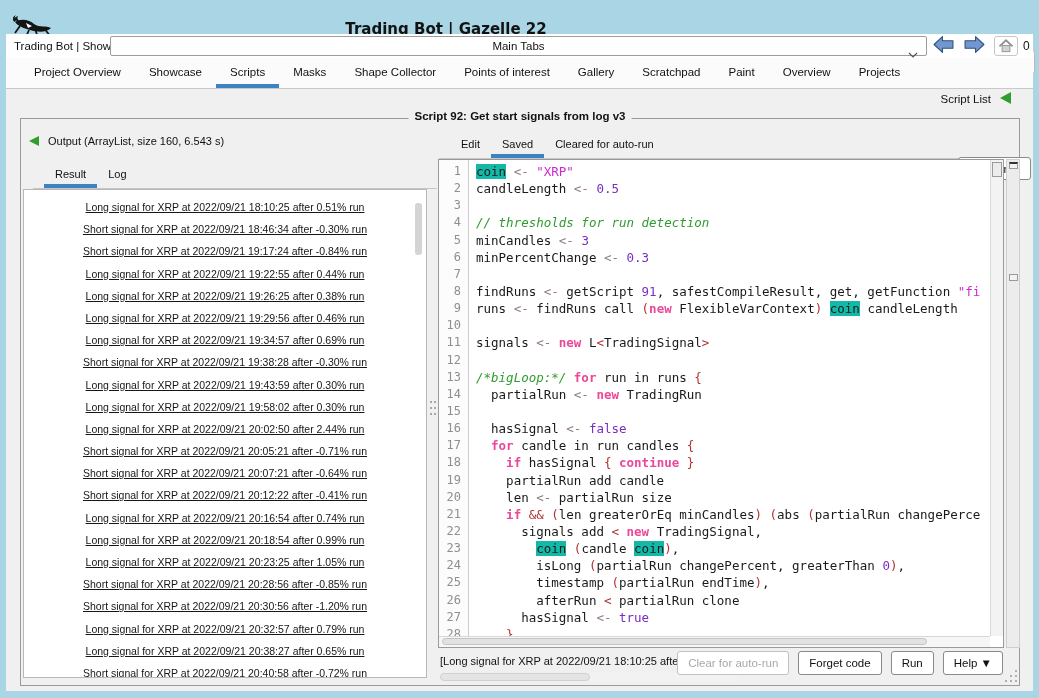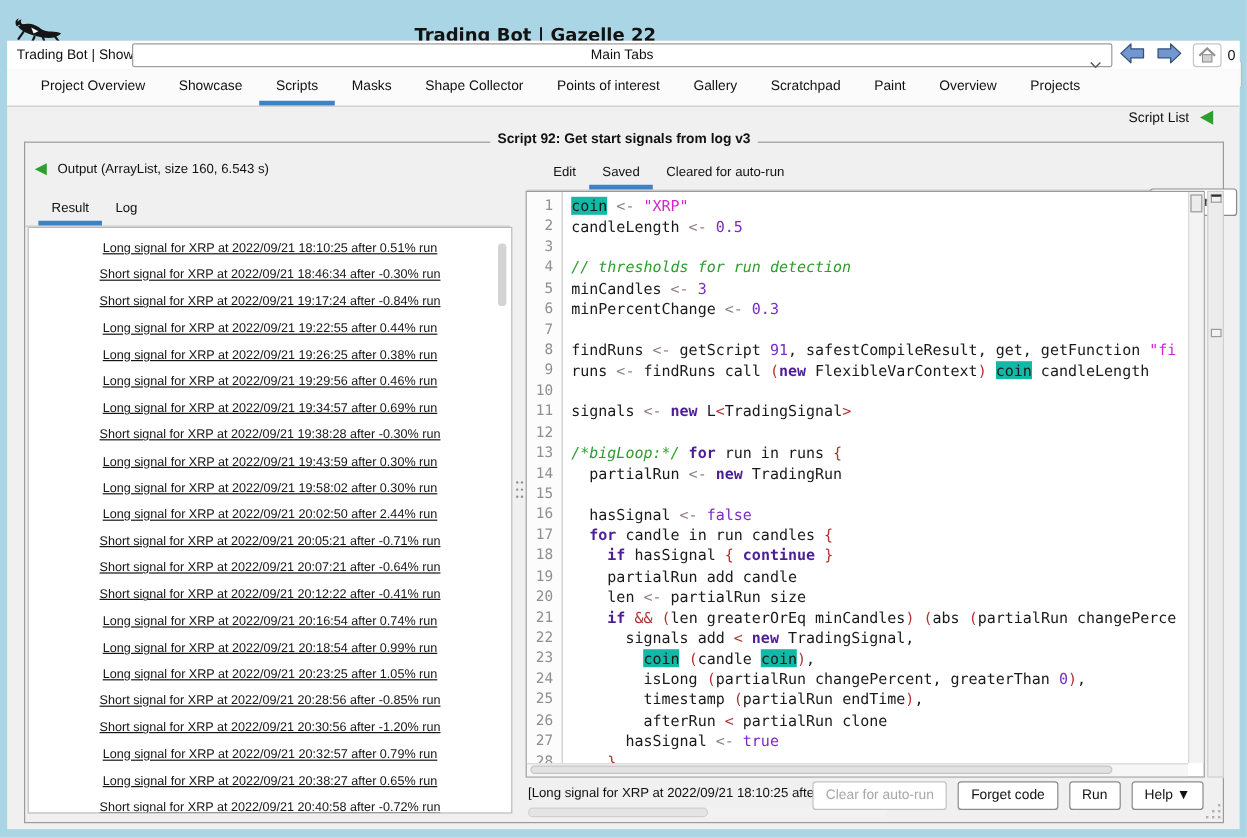--- a/index.html
+++ b/index.html
@@ -48,21 +48,21 @@
     border-right:11px solid #2f9e2f; display:inline-block; }
   .subrow .tri-left { position:absolute; right:22px; top:3px; }
   
   .groupbox { position:absolute; left:14px; top:84px; width:1000px; height:568px;
     border:1px solid #9b9b9b; background:#f0f0f0; }
   .legend { position:absolute; top:-9px; left:50%; transform:translateX(-50%); background:#f0f0f0;
     padding:0 6px; font-size:11.5px; font-weight:bold; white-space:nowrap; }
   
   .out-header { position:absolute; left:8px; top:16px; display:flex; align-items:center; gap:9px; font-size:11px; }
   .out-header .tri-left { border-top-width:5px; border-bottom-width:5px; border-right-width:10px; }
-  .out-tabs { position:absolute; left:0; top:42px; width:404px; height:28px; display:flex;
+  .out-tabs { position:absolute; left:12px; top:42px; width:404px; height:28px; display:flex;
     padding-left:11px; border-bottom:1px solid #c6c6c6; }
   .otab { padding:0 11px; line-height:26px; font-size:11px; white-space:nowrap; }
   .otab.active { box-shadow:inset 0 -4px 0 #3f82c4; }
   .out-list { position:absolute; left:2px; top:70px; width:404px; height:489px; background:#fff;
     border:1px solid #b8b8b8; overflow:hidden; padding-top:6px; }
   .lrow { height:22.2px; line-height:22.2px; text-align:center; font-size:10.5px; white-space:nowrap; color:#161616;text-decoration:underline; }
   .list-vscroll { position:absolute; left:394px; top:84px; width:7px; height:52px; background:#d4d4d4; border-radius:3px; }
   
   .vsplit { position:absolute; left:406px; top:70px; bottom:2px; width:12px; }
   .vsplit::before { content:""; position:absolute; left:3px; top:212px; width:2px; height:2px; border-radius:50%;
@@ -78,21 +78,21 @@
   .editor { position:absolute; left:417px; top:40px; width:566px; height:489px; background:#fff;
     border:1px solid #9a9a9a; overflow:hidden; }
   .gutter { position:absolute; left:0; top:0; bottom:11px; width:30px; background:#fcfcfc;
     border-right:1px solid #ccc; padding:3px 7px 0 0; text-align:right;
     font-family:"DejaVu Sans Mono", monospace; font-size:12px; color:#8f8f8f; overflow:hidden; }
   .ln { height:17.15px; line-height:17.15px; }
   .code { position:absolute; left:31px; top:0; right:13px; bottom:11px; overflow:hidden;
     padding:3px 0 0 6px; font-family:"DejaVu Sans Mono", monospace; font-size:12.5px; white-space:pre; }
   .cl { height:17.15px; line-height:17.15px; }
   .t-id  { color:#1a1a1a; }
-  .t-kw  { color:#4c1d95; font-weight:bold; }
+  .t-kw  { color:#ec4899; font-weight:bold; }
   .t-str { color:#d028d0; }
   .t-num { color:#7a2dc2; }
   .t-com { color:#2f9c2f; font-style:italic; }
   .t-pun { color:#b03232; }
   .t-op  { color:#8f7d7d; }
   .t-hl  { color:#1a1a1a; background:#14b8a6; }
   .vscroll { position:absolute; right:0; top:0; width:13px; bottom:11px; background:#f3f3f3; border-left:1px solid #d8d8d8; }
   .vthumb { margin:2px 1px 0 1px; height:15px; background:#ececec; border:1px solid #9a9a9a; }
   .hscroll { position:absolute; left:0; right:13px; bottom:0; height:11px; background:#f6f6f6; border-top:1px solid #d8d8d8; }
   .hthumb { margin:1px 0 0 3px; height:7px; width:88%; background:#e2e2e2; border:1px solid #c4c4c4; border-radius:4px; }

